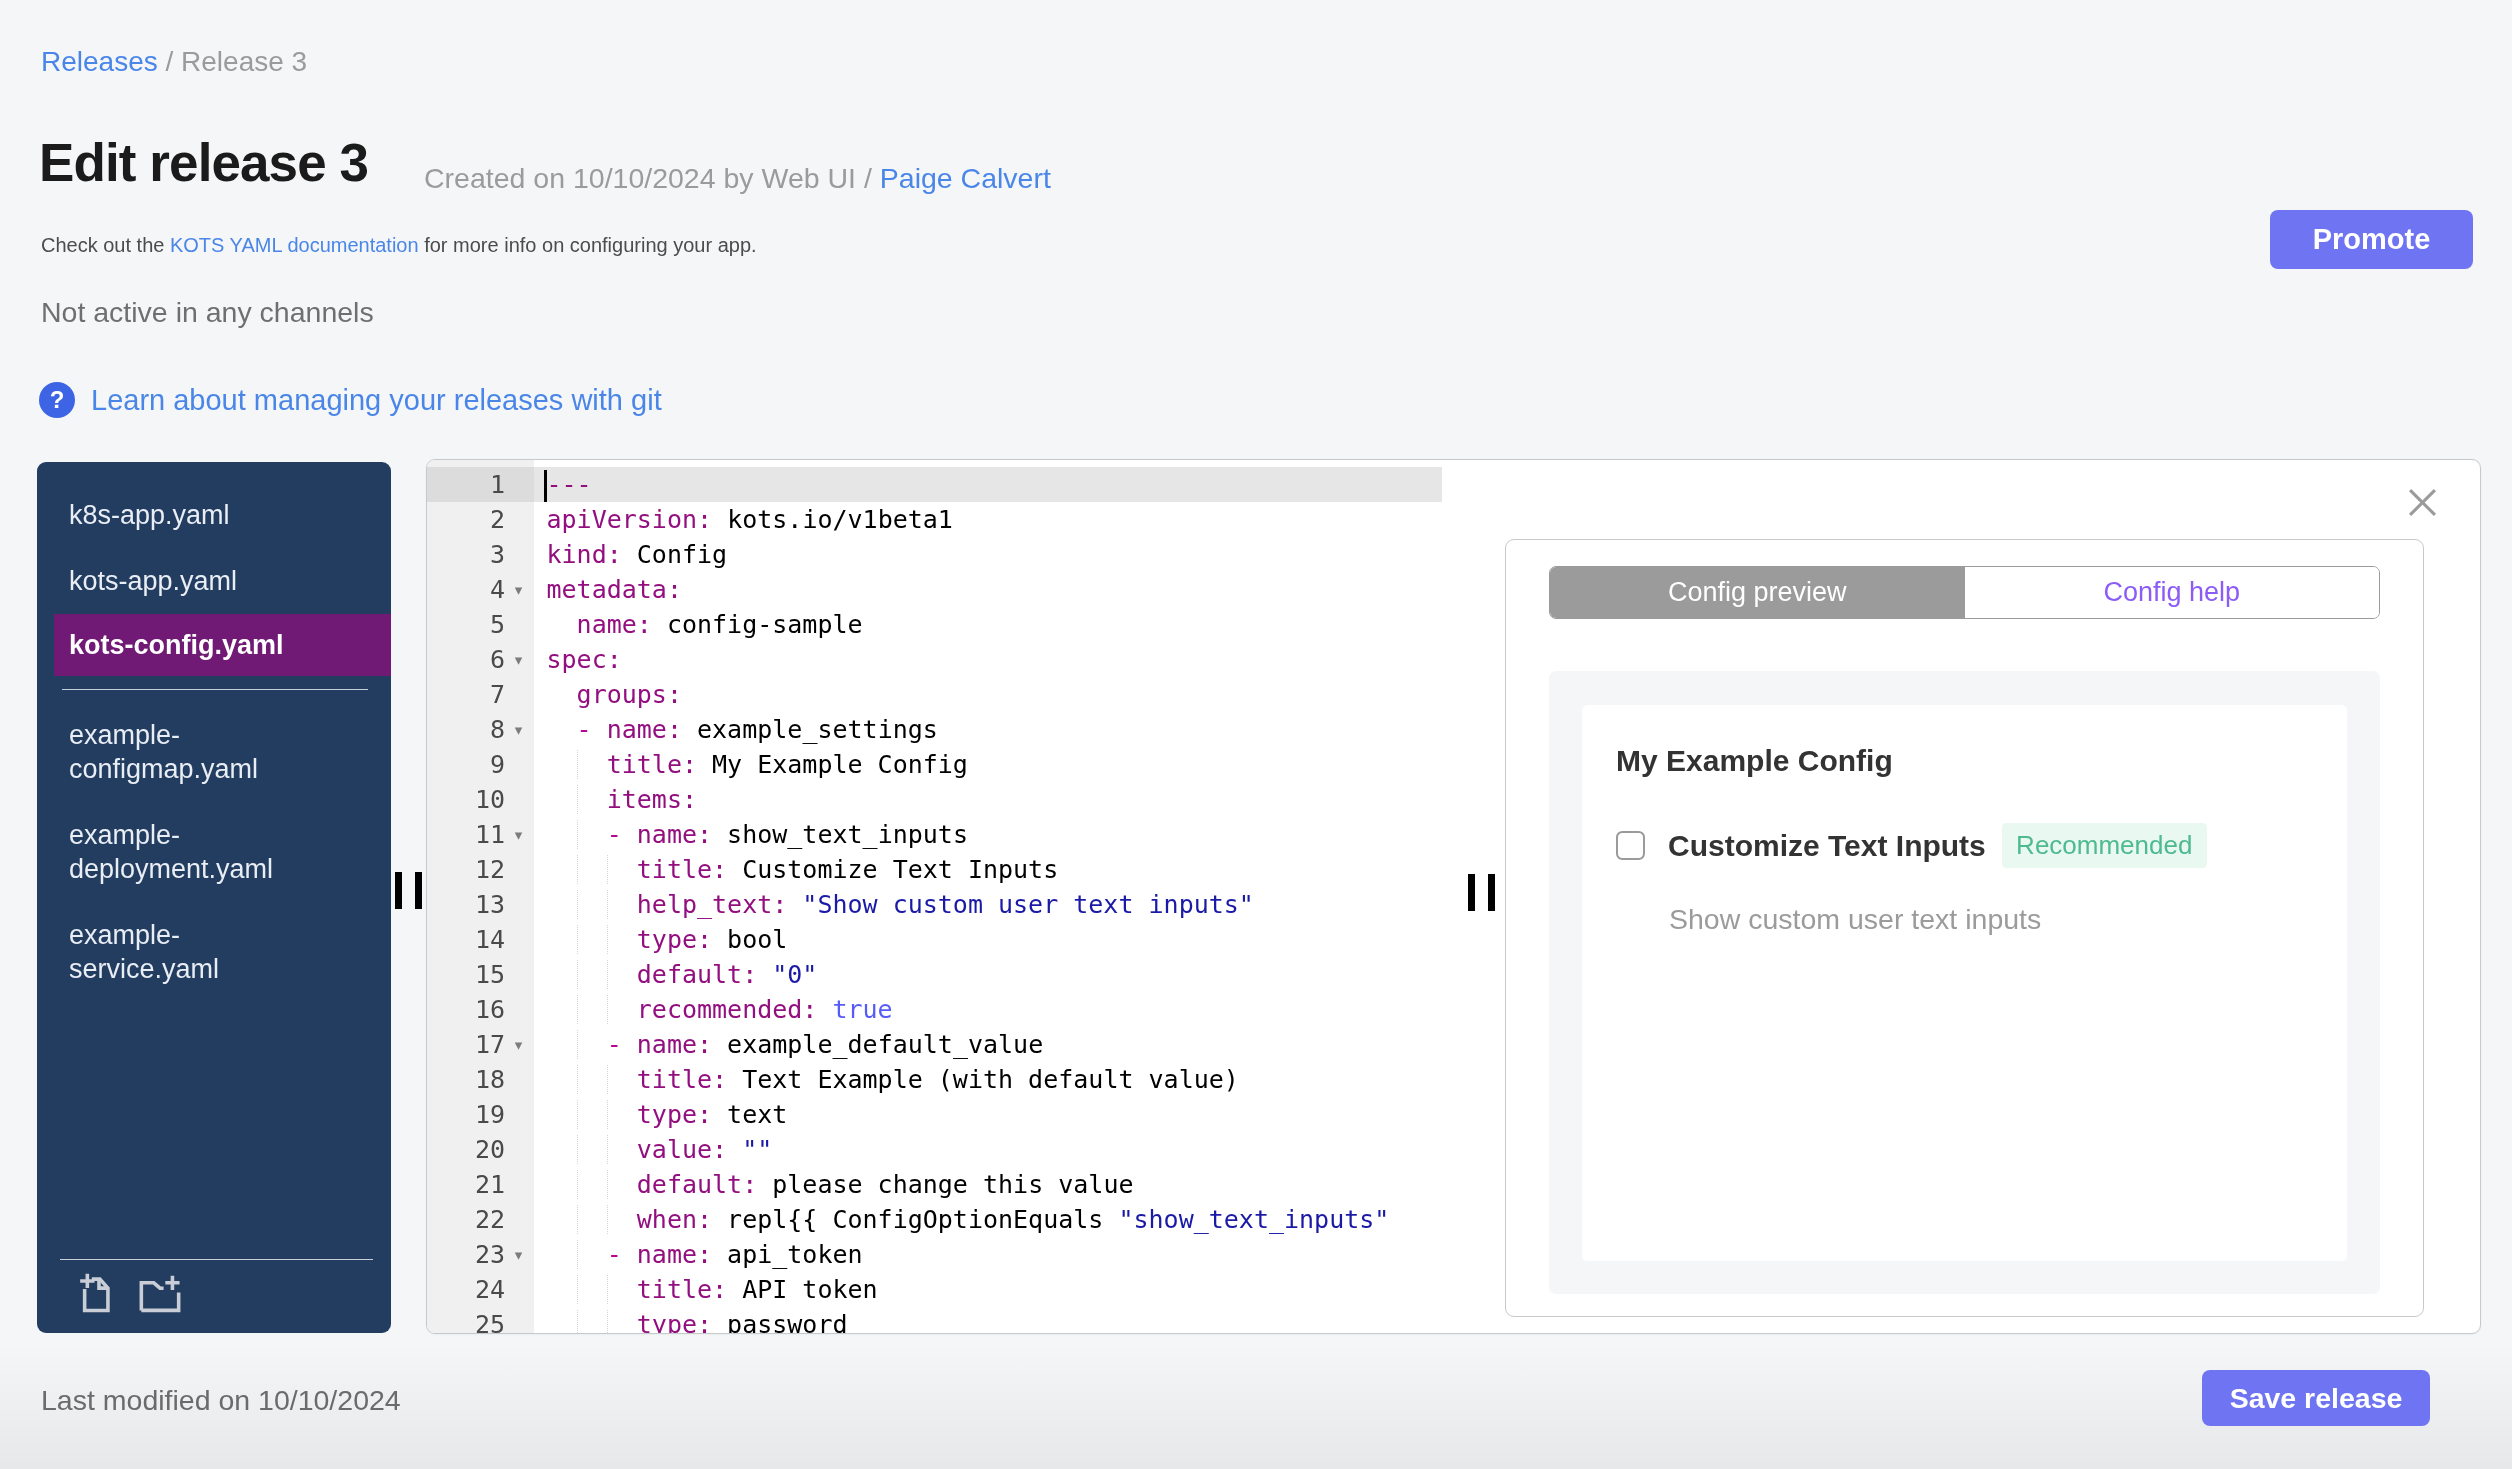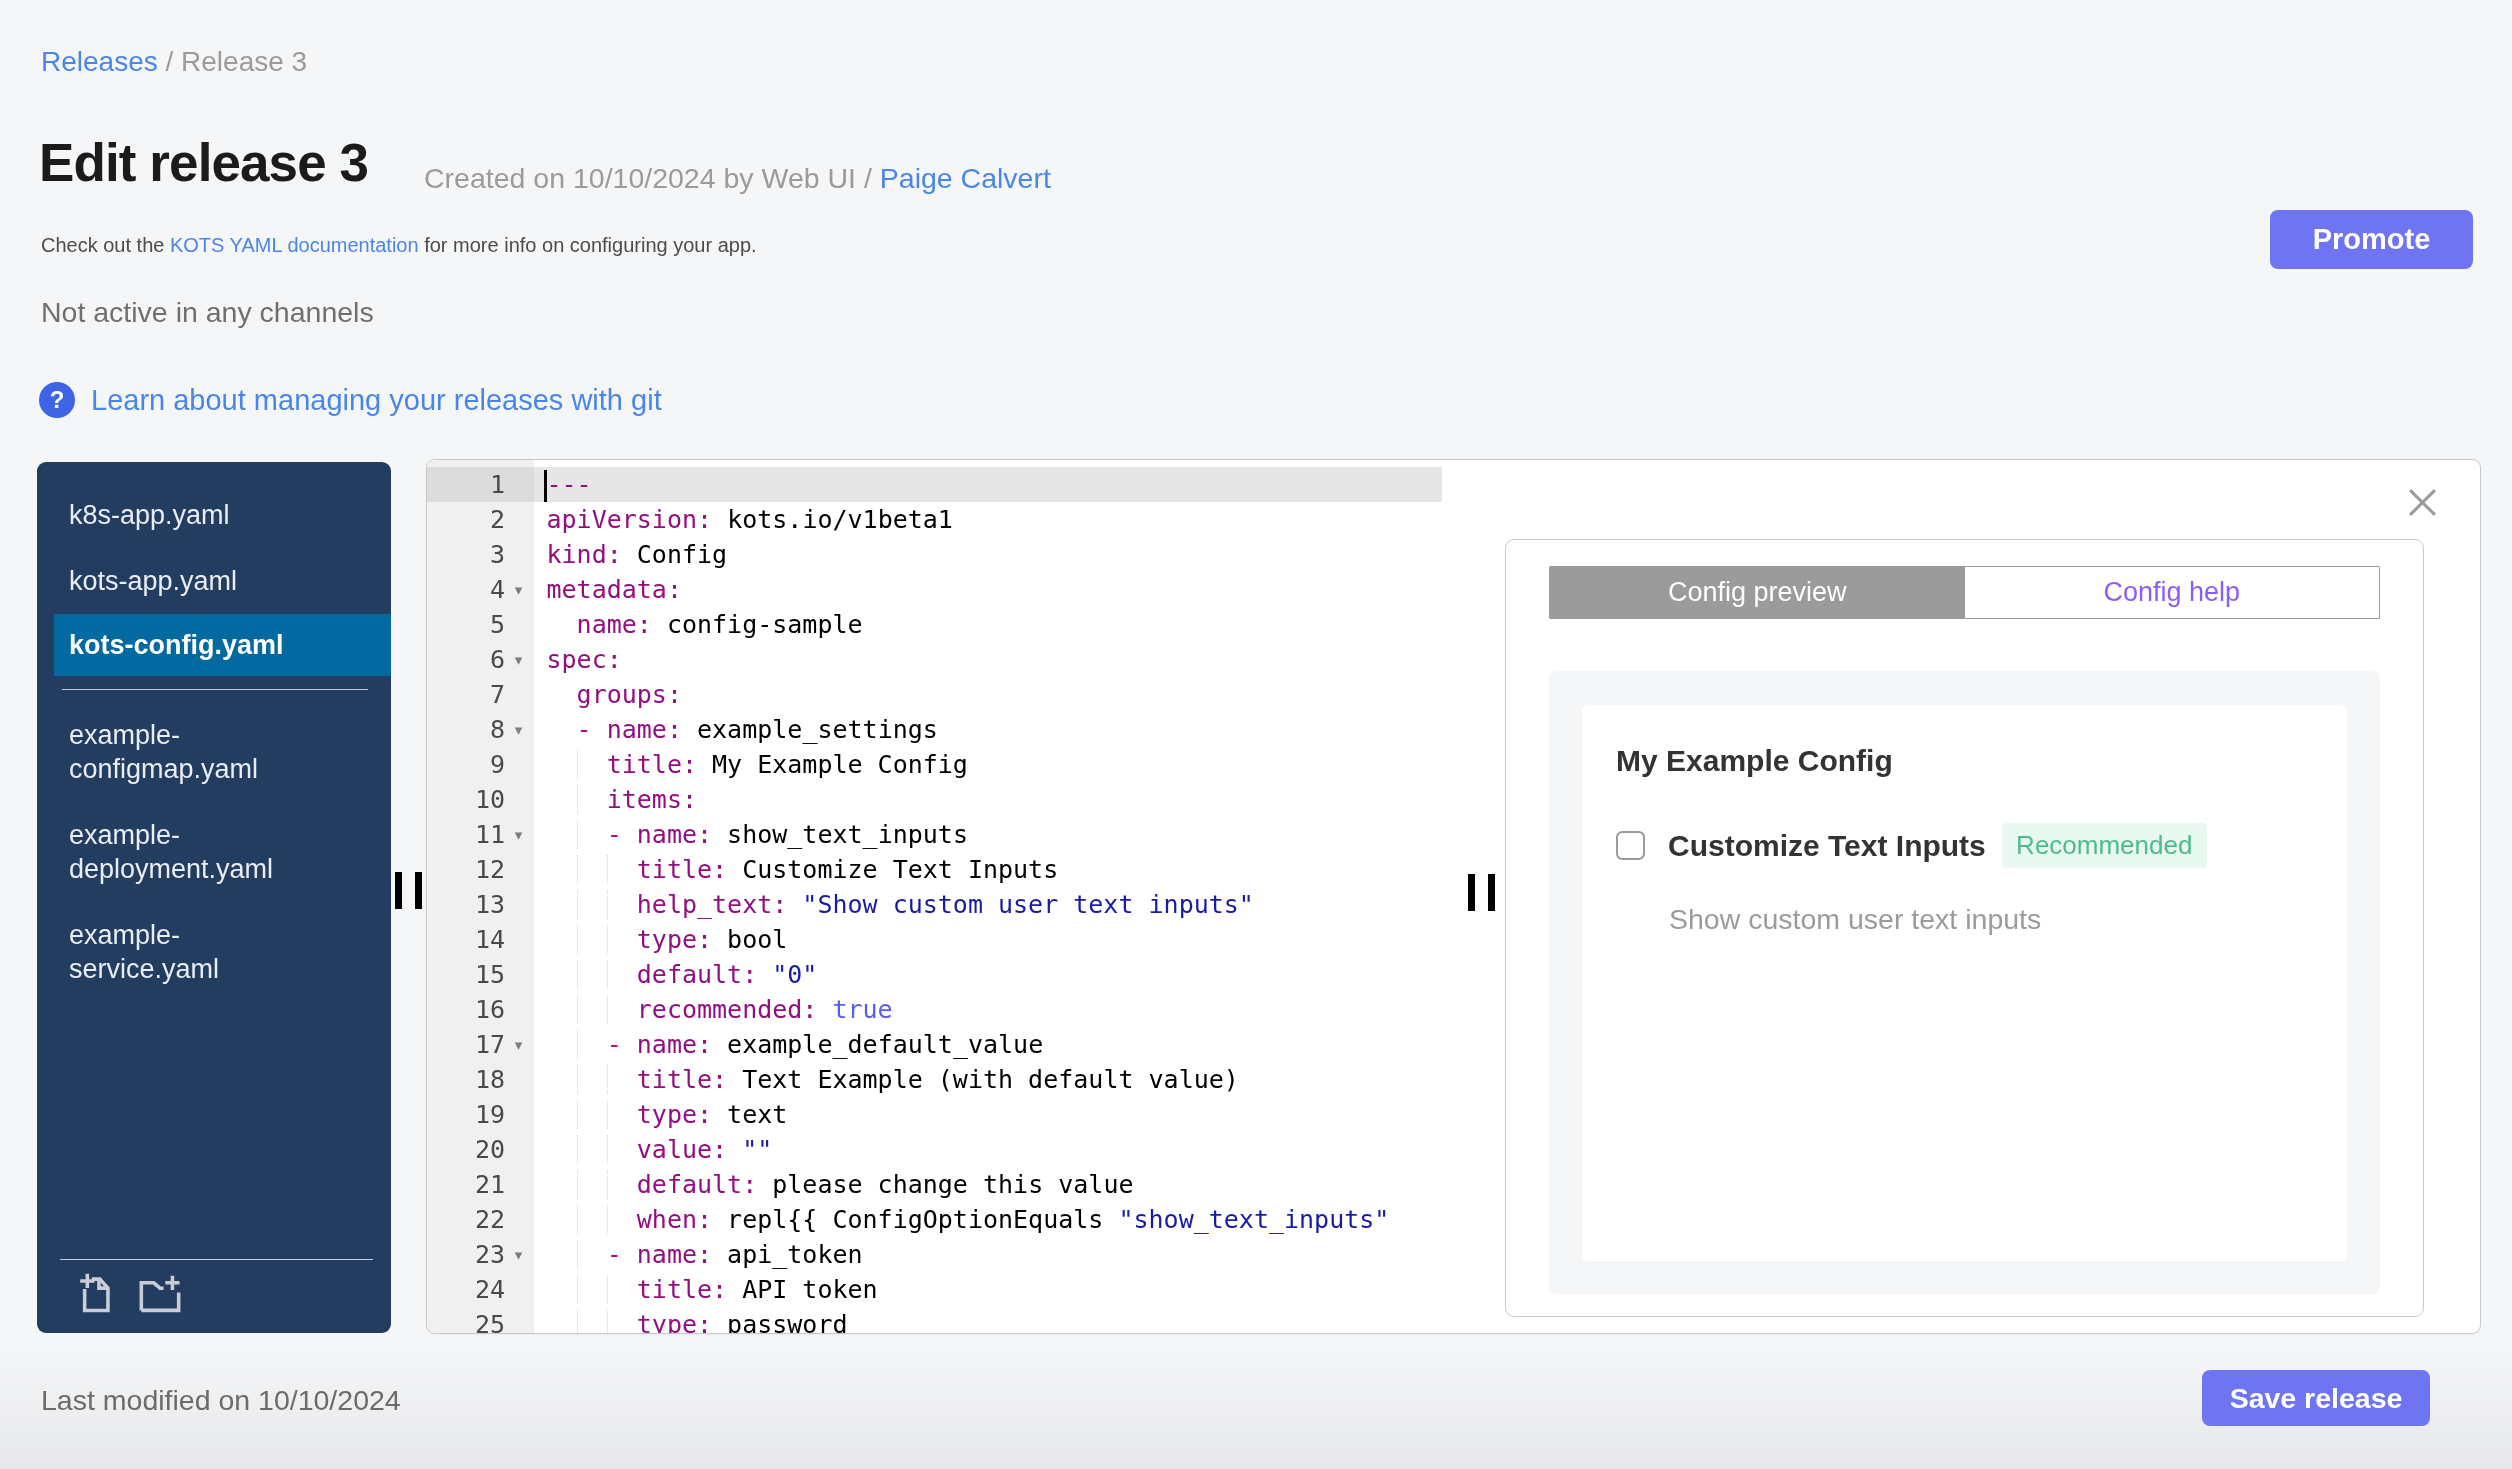--- a/index.html
+++ b/index.html
@@ -26,21 +26,21 @@
          display:flex; align-items:center; justify-content:center; }
   .promote-btn { left:2270px; top:210px; width:203px; height:59px; font-size:29px; }
   .save-btn    { left:2202px; top:1370px; width:228px; height:56px; font-size:28.5px; }
 
   
   .sidebar { position:absolute; left:37px; top:462px; width:354px; height:871px;
              background:#233d61; border-radius:9px; overflow:hidden; }
   .file-list { padding-top:19.6px; }
   .file-item { color:#e9edf4; font-size:27px; line-height:34px; padding:16px 21.4px 16px 32px;
                max-width:308px; overflow-wrap:break-word; cursor:pointer; }
-  .file-item.selected { background:#0369a1; font-weight:700; color:#fff;
+  .file-item.selected { background:#701a75; font-weight:700; color:#fff;
                         margin-left:17px; padding-left:15px; max-width:none; margin-right:0;
                         padding-top:14.3px; padding-bottom:14.3px; }
   .side-divider { border-top:1.8px solid rgba(255,255,255,0.75); margin:12.5px 23px 12.5px 25px; }
   .sidebar-bottom-divider { position:absolute; left:23px; right:18px; bottom:73px;
                             border-top:1.8px solid rgba(255,255,255,0.75); }
   .sidebar-icons { position:absolute; left:36px; bottom:14.3px; display:flex; gap:19.6px; }
   .sidebar-icons svg { cursor:pointer; }
 
   
   .resize-handle { position:absolute; display:flex; gap:12.5px; cursor:col-resize; }
@@ -73,21 +73,21 @@
   .tok-str  { color:#1a1aa6; }
   .tok-const{ color:#585cf6; }
   .tok-plain{ color:#000; }
   .cursor { position:absolute; left:117px; top:9.8px; width:2.7px; height:32px; background:#000; }
 
   
   .close-x { position:absolute; left:1976px; top:23px; width:39px; height:39px; cursor:pointer; }
   .preview-card { position:absolute; left:1078px; top:79px; width:919px; height:778px;
                   background:#fff; border:1.8px solid #c9c9c9; border-radius:9px; }
   .tab-group { position:absolute; left:43px; top:26px; width:831px; height:53px; display:flex;
-               border:0.9px solid #9b9b9b; border-radius:1px; overflow:hidden; }
+               border:0.9px solid #9b9b9b; border-radius:7px; overflow:hidden; }
   .tab { flex:1; display:flex; align-items:center; justify-content:center; font-size:27px; cursor:pointer; }
   .tab.active { background:#9b9b9b; color:#fff; }
   .tab.inactive { background:#fff; color:#8b5cf6; }
   .preview-body { position:absolute; left:43px; top:131px; width:831px; height:623px;
                   background:#f5f6f8; border-radius:7.1px; }
   .config-card { position:absolute; left:33px; top:34px; width:765px; height:556px;
                  background:#fff; border-radius:5.3px; }
   .config-title { position:absolute; left:34px; top:39px; font-size:30px; font-weight:700; color:#333; }
   .config-row { position:absolute; left:34px; top:118px; display:flex; align-items:center; }
   .checkbox { width:29px; height:29px; border:2.7px solid #9b9b9b; border-radius:6.2px; background:#fff; cursor:pointer; }

